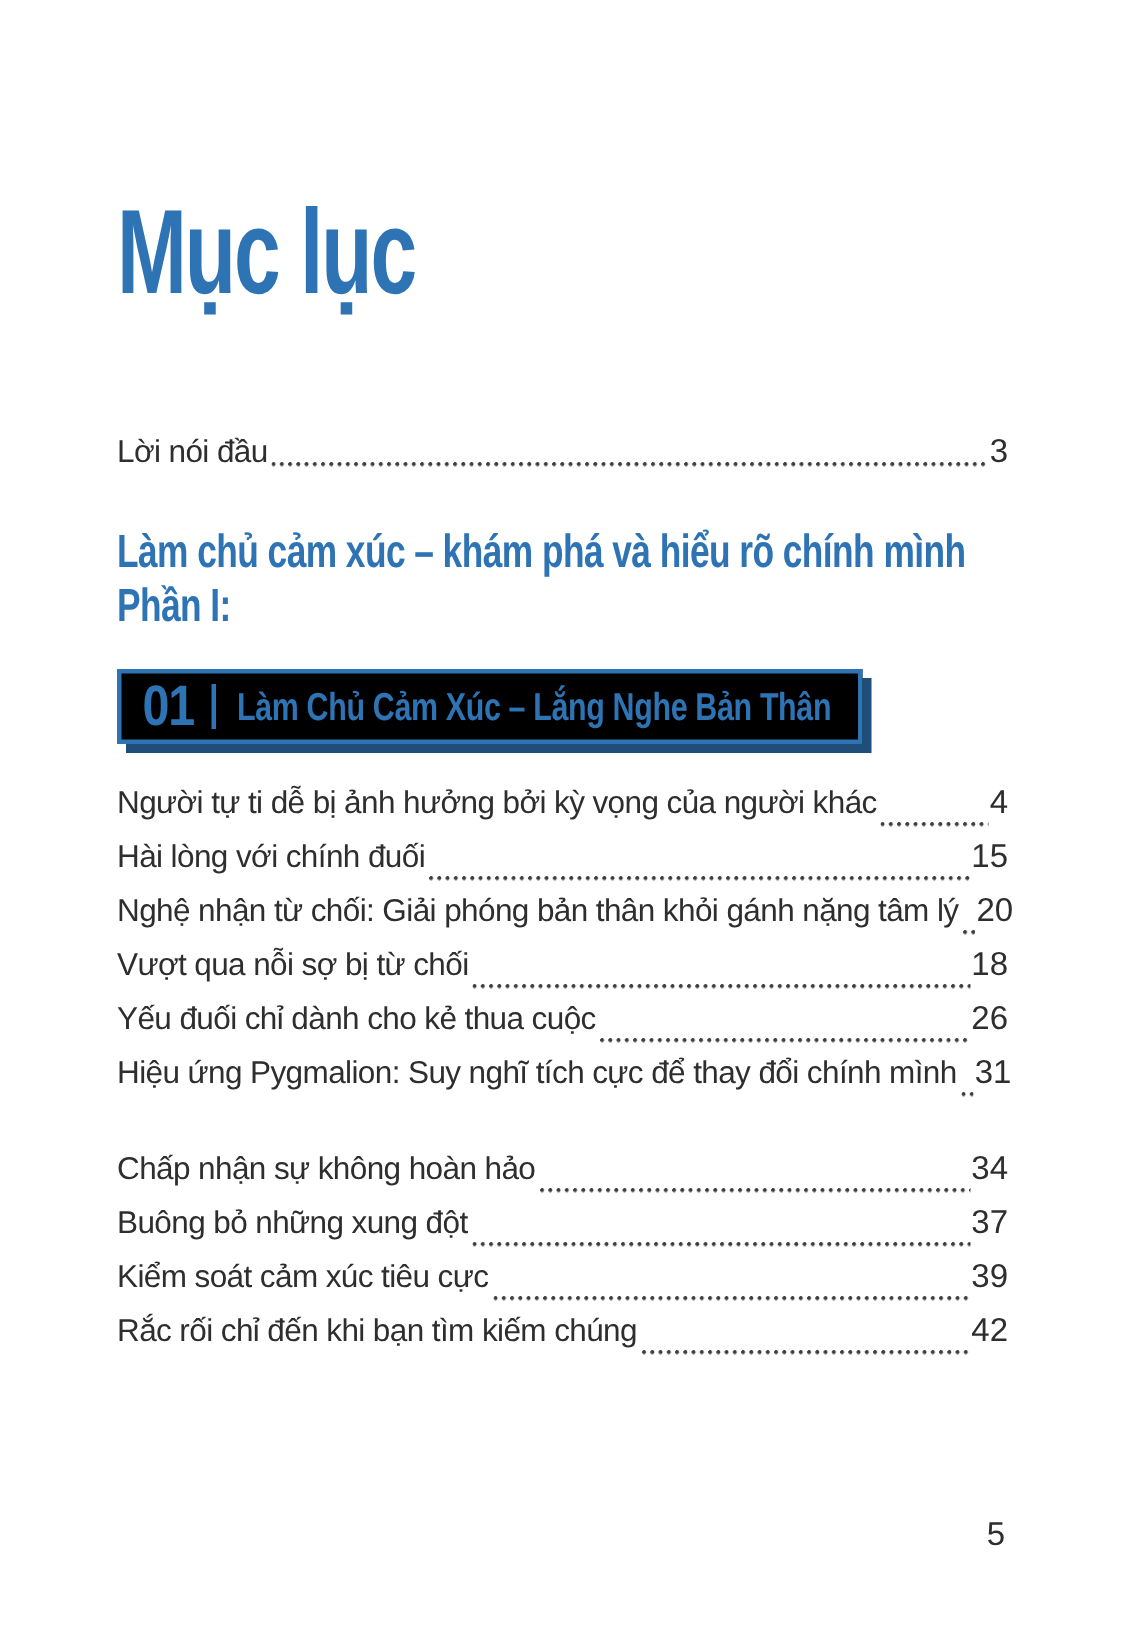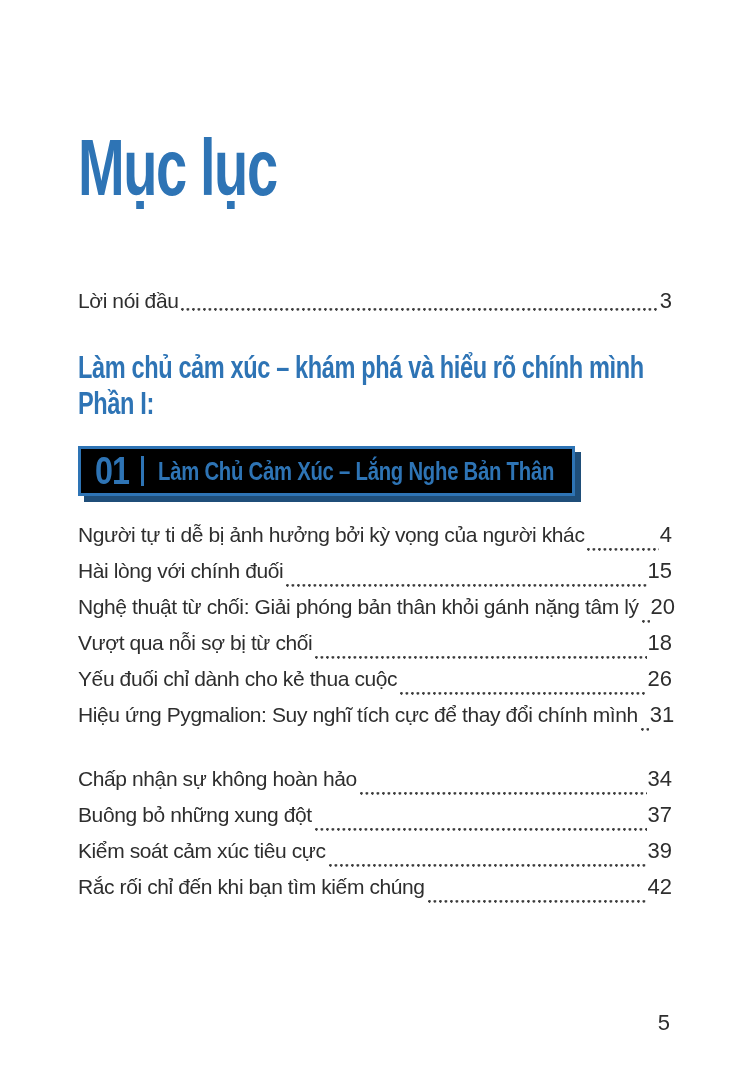--- a/index.html
+++ b/index.html
@@ -164,21 +164,21 @@
     <span class="entry-page">4</span>
   </div>
 
   <div class="toc-row">
     <span class="entry-title">Hài lòng với chính đuối</span>
     <span class="leader"></span>
     <span class="entry-page">15</span>
   </div>
 
   <div class="toc-row">
-    <span class="entry-title">Nghệ thuật từ chối: Giải phóng bản thân khỏi gánh nặng tâm lý</span>
+    <span class="entry-title">Nghệ nhận từ chối: Giải phóng bản thân khỏi gánh nặng tâm lý</span>
     <span class="leader"></span>
     <span class="entry-page">20</span>
   </div>
 
   <div class="toc-row">
     <span class="entry-title">Vượt qua nỗi sợ bị từ chối</span>
     <span class="leader"></span>
     <span class="entry-page">18</span>
   </div>
 

